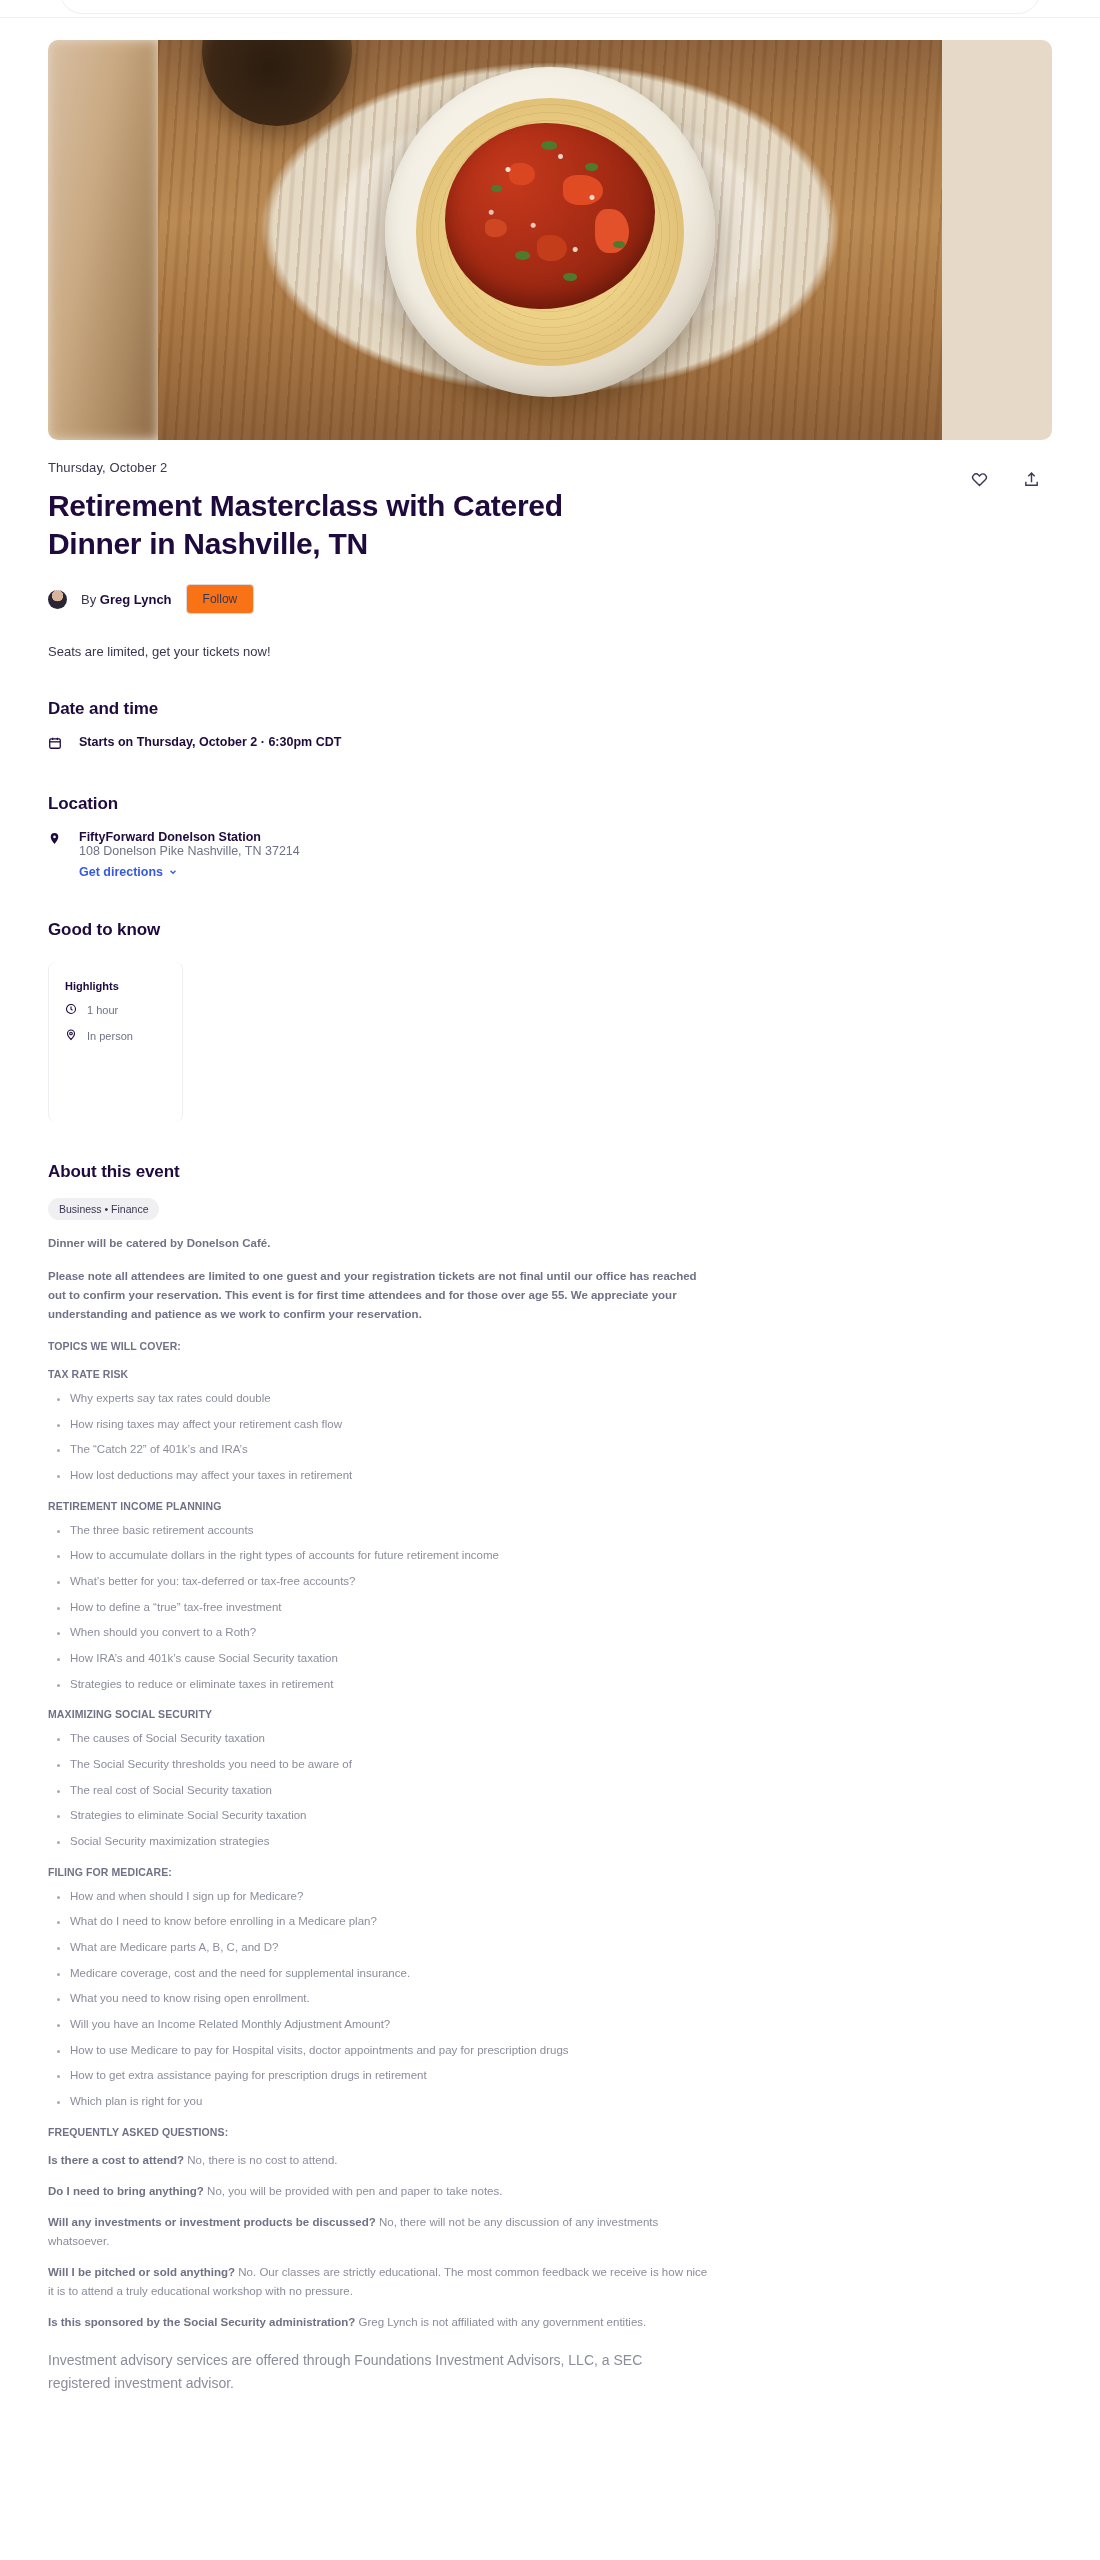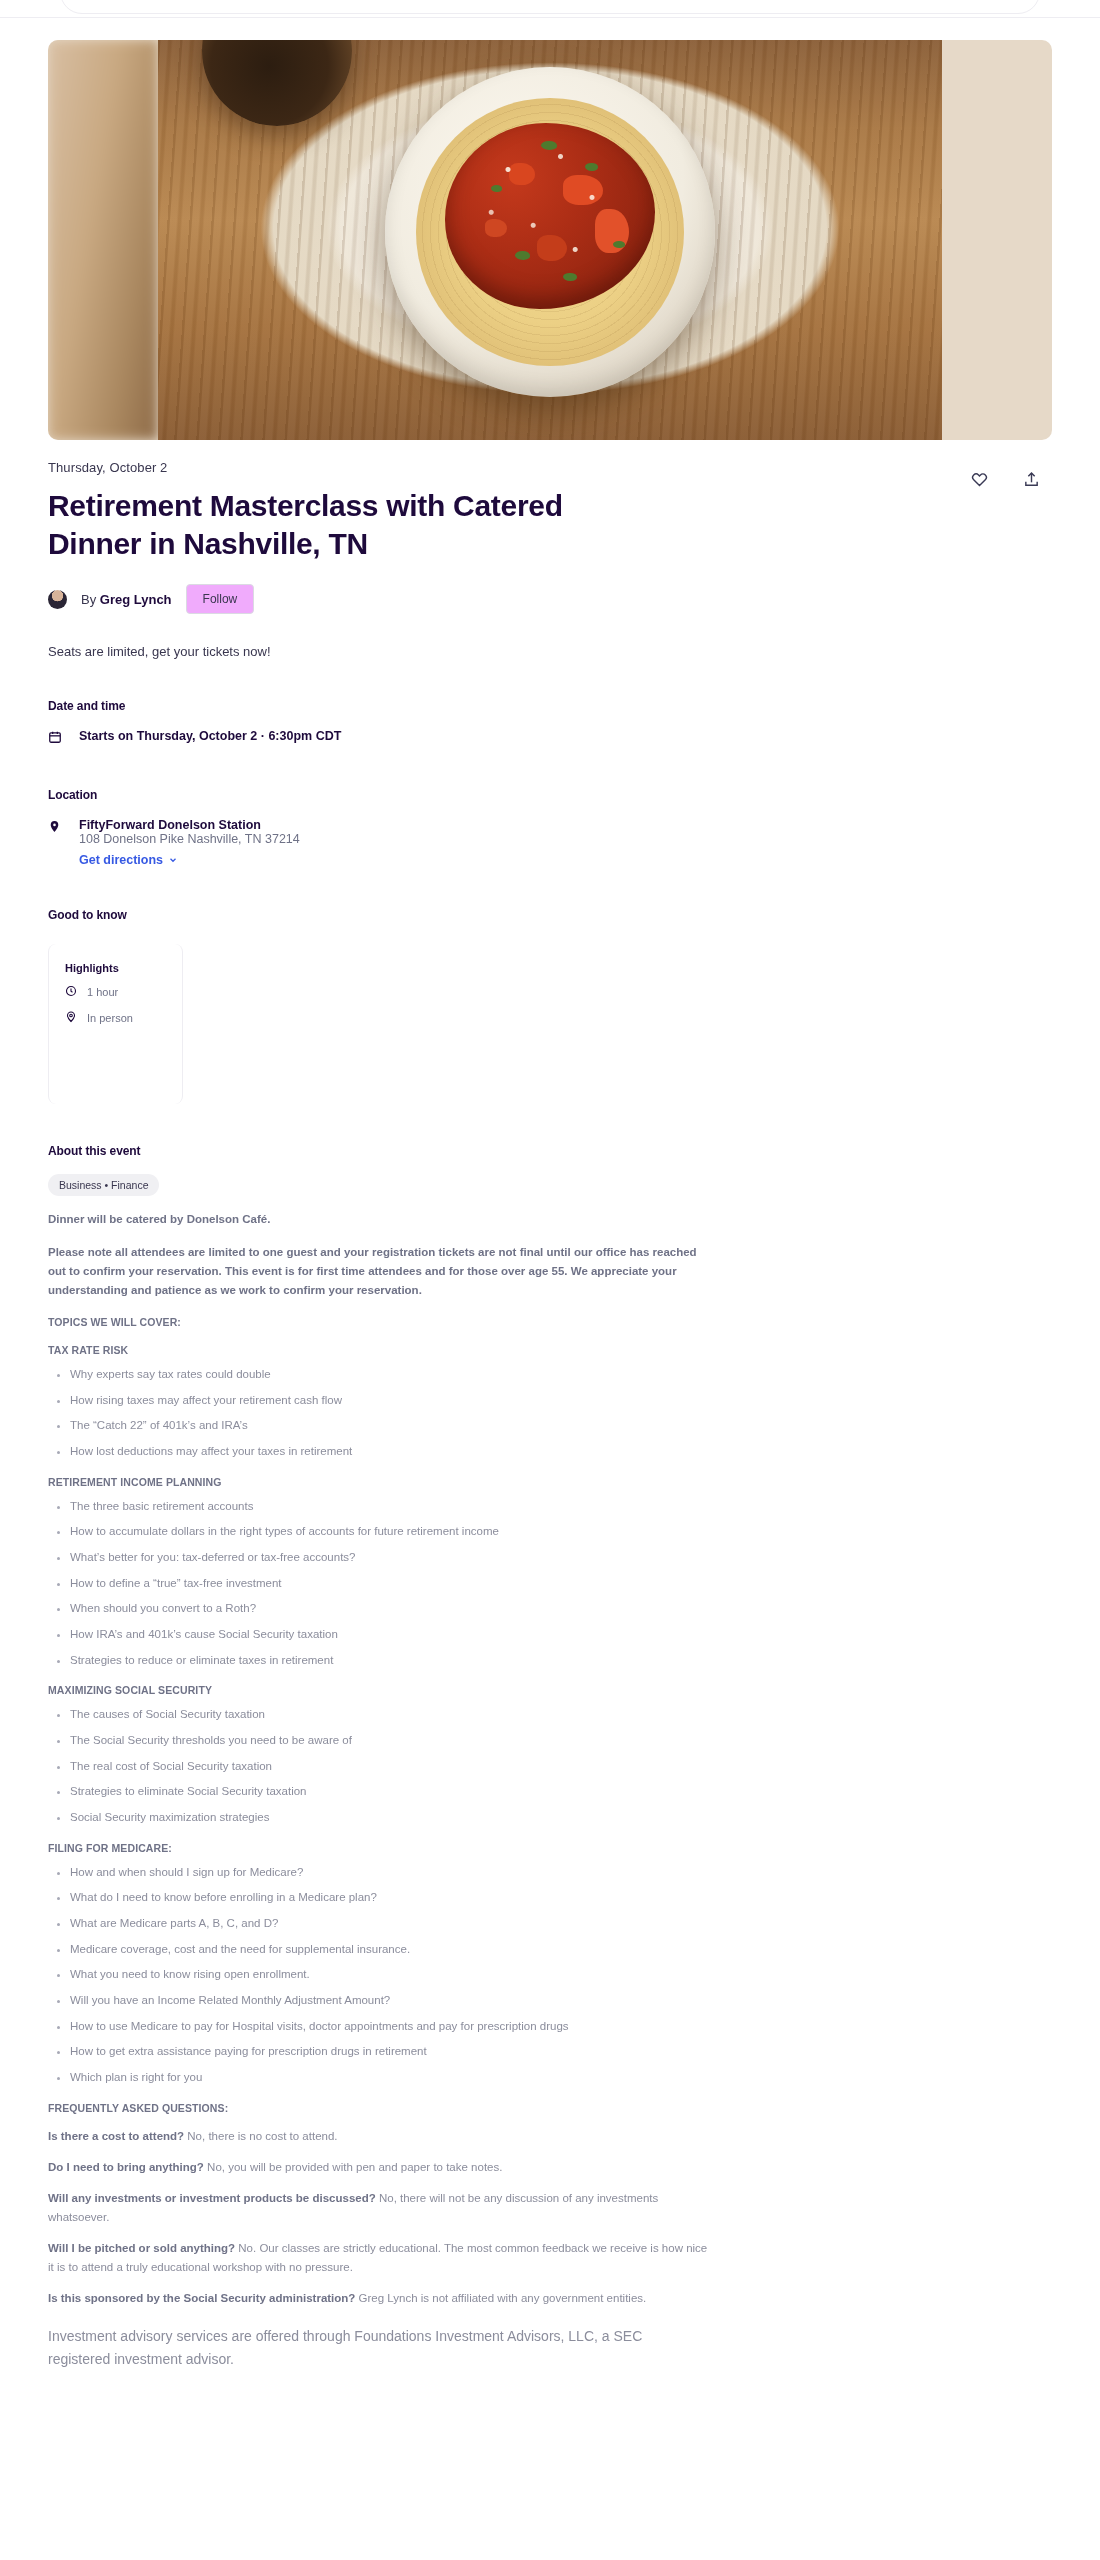--- a/index.html
+++ b/index.html
@@ -186,21 +186,21 @@
     background: radial-gradient(circle at 50% 30%, #d8b49a 0 34%, #2a2535 36%);
     flex: 0 0 19px;
   }
   .by-line {
     font-size: 13px;
     color: #39364f;
   }
   .by-line b { color:#1e0a3c; font-weight:700; }
   .follow-btn {
     border: 1px solid #dbdae3;
-    background: #f0abfc;
+    background: #f97316;
     border-radius: 4px;
     font-size: 12px;
     color: #39364f;
     padding: 7px 16px;
     cursor: pointer;
     font-family: inherit;
   }
 
   .seats-note {
     font-size: 13px;
@@ -233,21 +233,21 @@
     font-size: 12.5px;
     font-weight: 700;
     padding: 11px 20px;
     cursor: pointer;
     font-family: inherit;
   }
 
   
   .section { margin-top: 40px; }
   h2.section-title {
-    font-size: 12px;
+    font-size: 17px;
     color: #1e0a3c;
     font-weight: 700;
     letter-spacing: -0.1px;
   }
   .info-row {
     display: flex;
     align-items: flex-start;
     gap: 16px;
     margin-top: 16px;
   }

